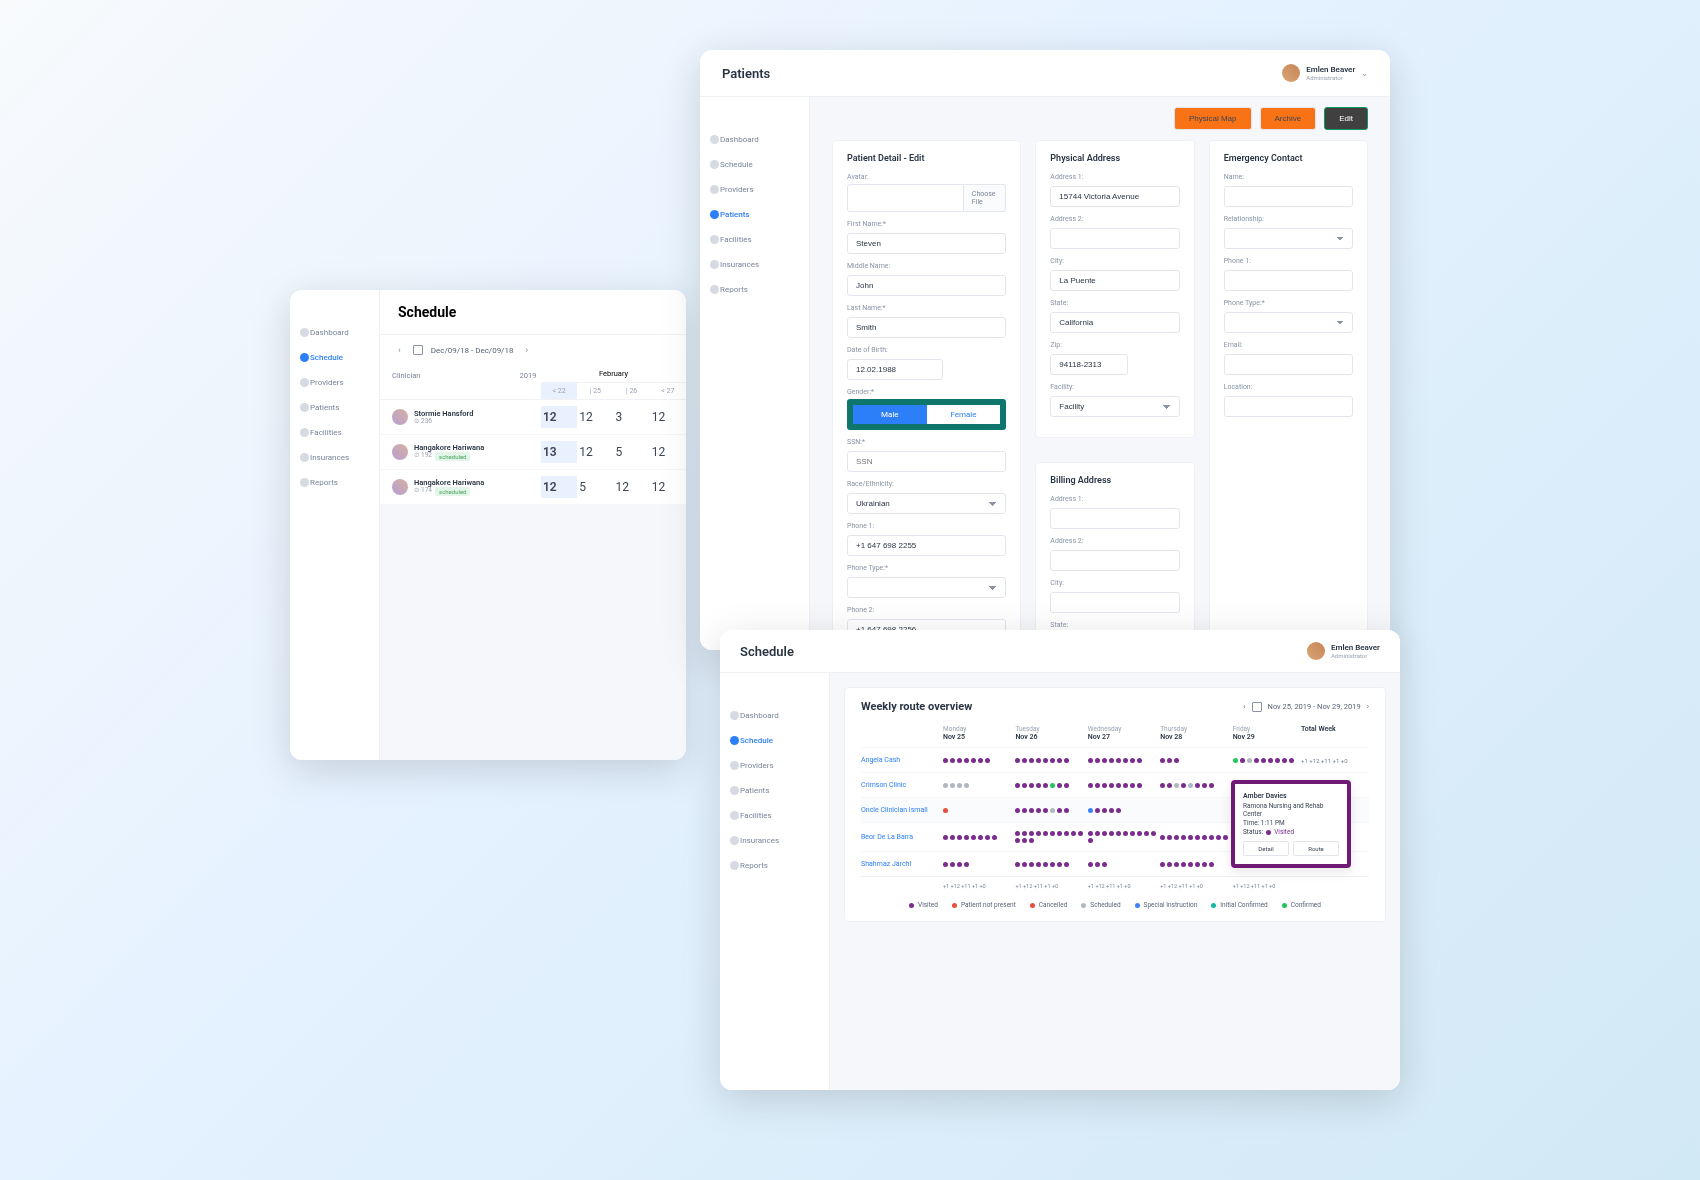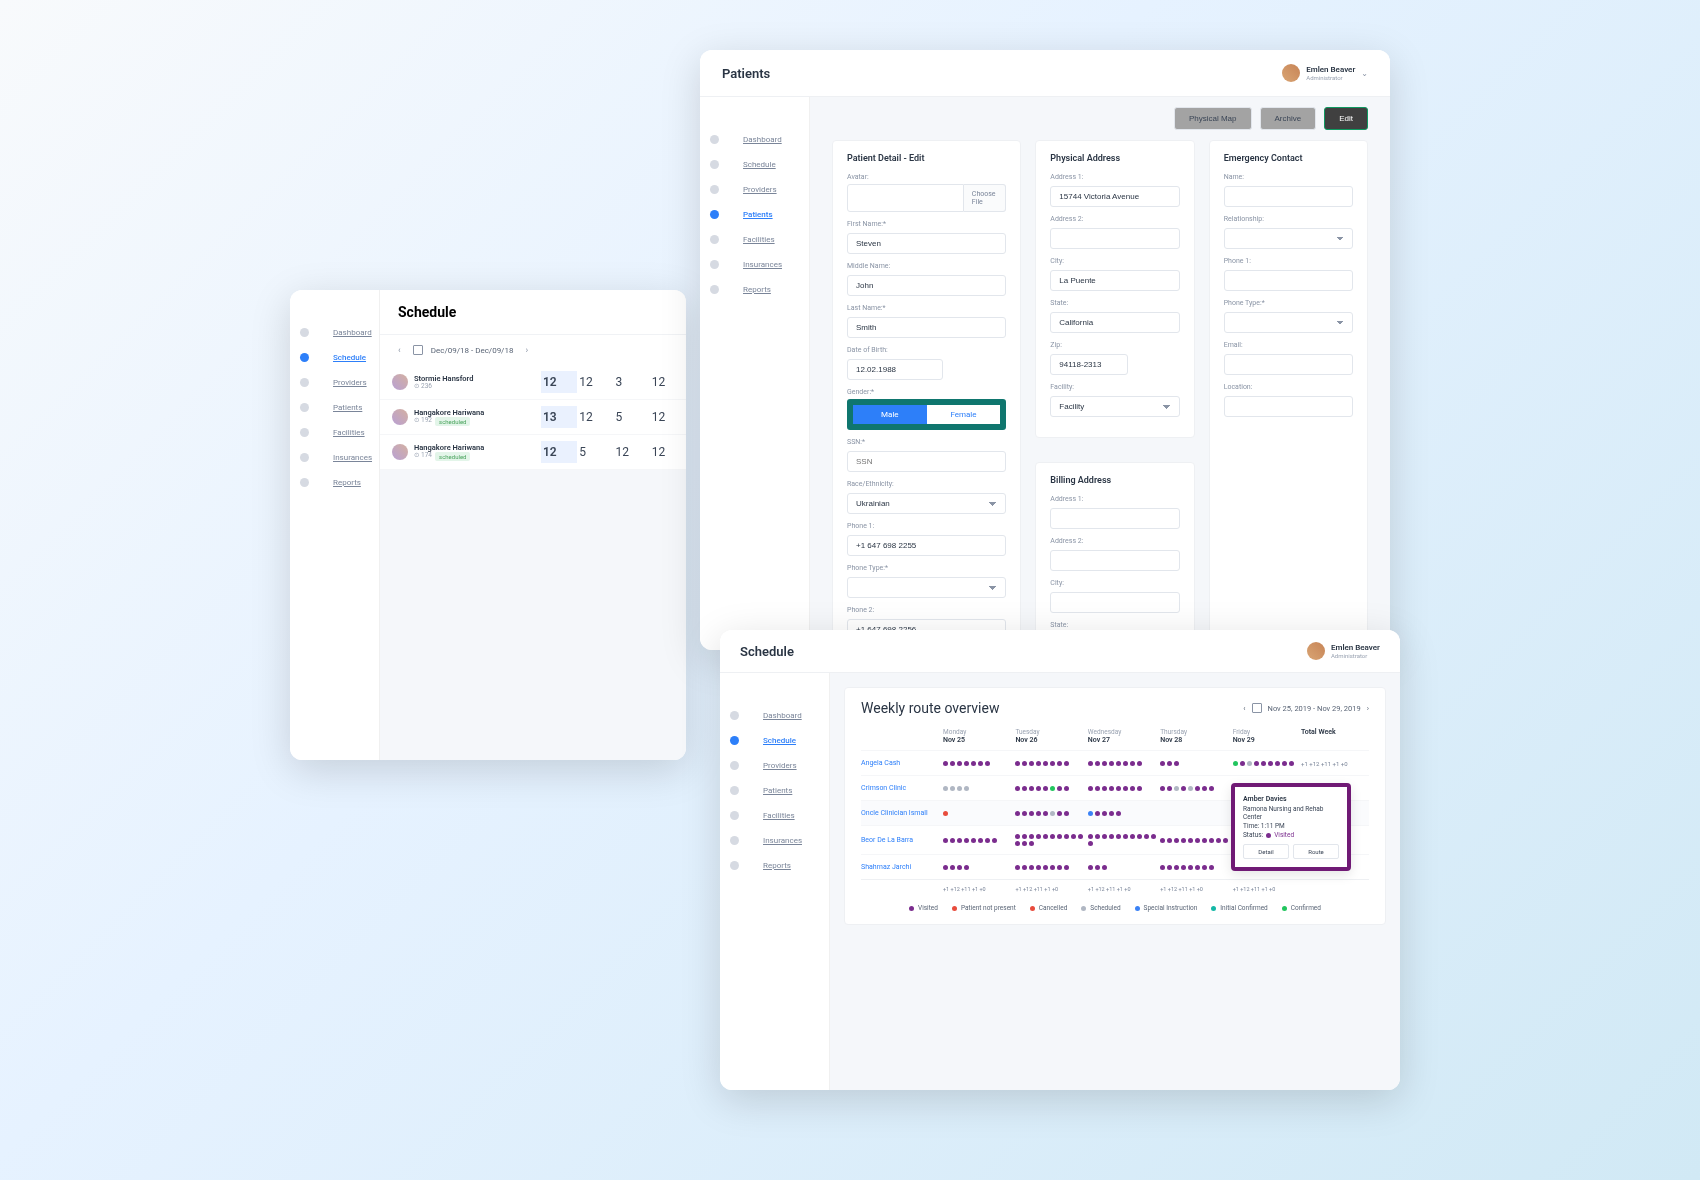--- a/index.html
+++ b/index.html
@@ -35,26 +35,25 @@
   width: 90px;
   background: #fff;
   border-right: 1px solid #f0f0f0;
   padding-top: 30px;
   flex-shrink: 0;
 }
 .sidebar-wide { width: 110px; }
 .side-item {
   display: flex;
   align-items: center;
-  gap: 24px;
+  gap: 1px;
   padding: 8px 10px;
   font-size: 8px;
   color: #7a8599;
   cursor: pointer;
-  text-decoration: underline;
 }
 .side-item .dot {
   width: 9px; height: 9px; border-radius: 50%; background: #d6dae2;
   flex-shrink: 0;
 }
 .side-item.active { color: #2d7ff9; font-weight: 500; }
 .side-item.active .dot { background: #2d7ff9; }
 
 .main { flex: 1; background: #f5f7fa; display: flex; flex-direction: column; min-width: 0; }
 
@@ -107,21 +106,21 @@
 .sr-cell.hl { background: #eaf1fe; font-weight: 600; }
 
 
 .w2 .header { padding: 14px 22px; }
 .w2 .action-bar {
   display: flex; justify-content: flex-end; gap: 8px;
   padding: 10px 22px; background: #f5f7fa;
 }
 .btn {
   padding: 6px 14px; font-size: 8px; border-radius: 3px; cursor: pointer;
-  border: 1px solid #e2e6ec; background: #a3a3a3; color: #3a4556;
+  border: 1px solid #e2e6ec; background: #f97316; color: #3a4556;
 }
 .btn.primary { background: #404040; color: #fff; border-color: #0f9960; }
 
 .form-cols { display: flex; gap: 14px; padding: 0 22px 20px; }
 .form-col { flex: 1; background: #fff; border: 1px solid #eef0f3; border-radius: 4px; padding: 12px 14px; }
 .form-col + .form-col { }
 .section-stack { display: flex; flex-direction: column; gap: 24px; flex: 1; }
 .col-title { font-size: 9px; font-weight: 600; color: #2a3544; margin-bottom: 10px; }
 
 .fld { margin-bottom: 8px; }
@@ -149,21 +148,21 @@
   background-image: linear-gradient(45deg, transparent 50%, #8a94a5 50%), linear-gradient(135deg, #8a94a5 50%, transparent 50%);
   background-position: calc(100% - 12px) 50%, calc(100% - 8px) 50%;
   background-size: 4px 4px, 4px 4px;
   background-repeat: no-repeat;
 }
 
 
 .w3 .main { padding: 0; }
 .route-card { background: #fff; margin: 14px; border: 1px solid #eef0f3; border-radius: 4px; padding: 12px 16px; }
 .route-head { display: flex; justify-content: space-between; align-items: center; margin-bottom: 12px; }
-.route-title { font-size: 14px; font-weight: 400; color: #2a3544; }
+.route-title { font-size: 11px; font-weight: 700; color: #2a3544; }
 .route-date-nav { display: flex; align-items: center; gap: 6px; font-size: 7.5px; color: #5a6576; }
 
 .route-table { width: 100%; font-size: 7px; }
 .rt-head { display: flex; padding-bottom: 6px; }
 .rt-person-col { width: 78px; }
 .rt-day-col { flex: 1; padding-left: 4px; }
 .rt-day-name { font-size: 6.5px; color: #9aa3b2; }
 .rt-day-date { font-size: 7px; font-weight: 600; color: #2a3544; }
 .rt-total-col { width: 68px; text-align: left; }
 
@@ -235,20 +234,33 @@
     </div>
     <div class="main">
       <h1>Schedule</h1>
       <div class="date-nav">
         <span class="nav-btn">‹</span>
         <span class="cal-icon"></span>
         <span>Dec/09/18 - Dec/09/18</span>
         <span class="nav-btn">›</span>
       </div>
       <div class="sched-table">
+        <div class="sched-head">
+          <div class="sh-cell sh-clinician">Clinician</div>
+          <div class="sh-cell sh-year">2019</div>
+          <div class="sh-month-grp">
+            <div class="sh-month">February</div>
+            <div class="sh-days">
+              <div class="sh-day hl">&lt; 22</div>
+              <div class="sh-day">| 25</div>
+              <div class="sh-day">| 26</div>
+              <div class="sh-day">&lt; 27</div>
+            </div>
+          </div>
+        </div>
         <div id="w1-rows">
             <div class="sched-row">
     <div class="sr-person">
       <div class="sr-avatar"></div>
       <div class="sr-info">
         <div class="sr-name">Stormie Hansford</div>
         <div class="sr-meta">
                     <span>⊙ 236</span>
                   </div>
       </div>

